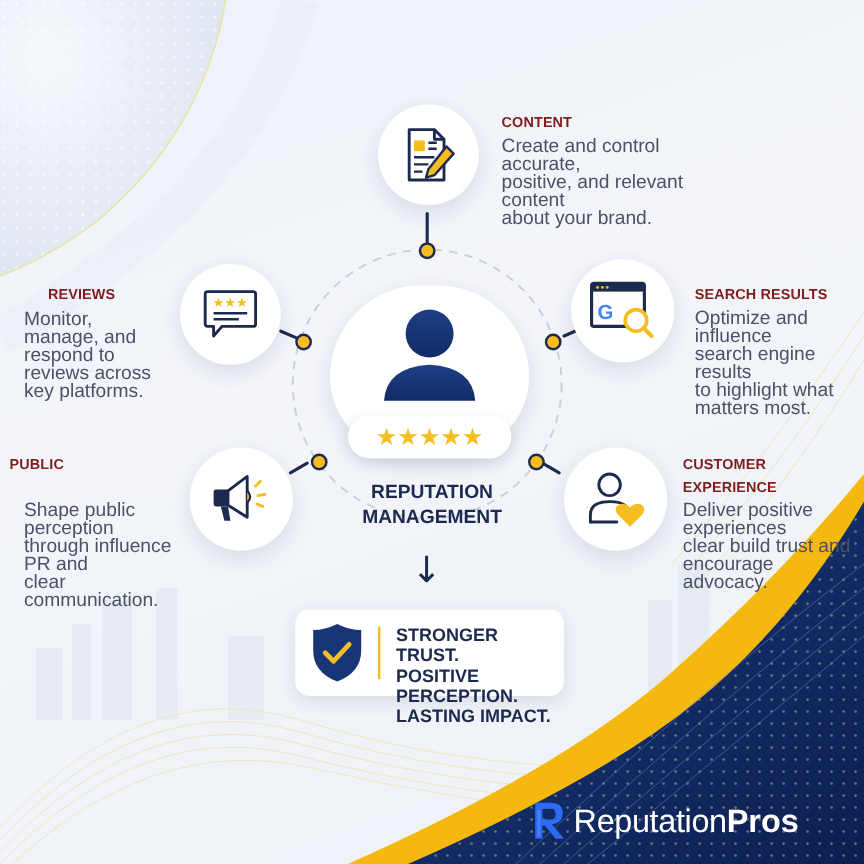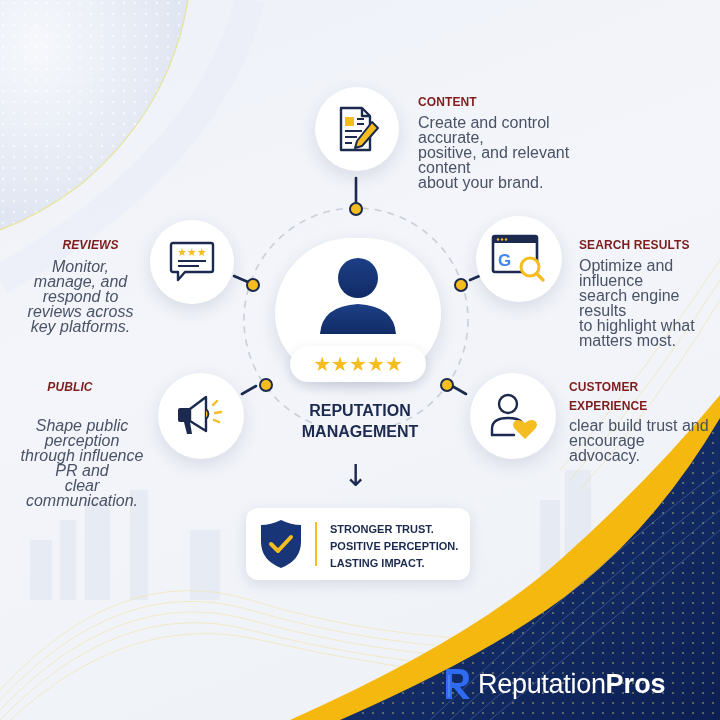--- a/index.html
+++ b/index.html
@@ -16,41 +16,41 @@
     box-shadow: 0 6px 18px rgba(30,45,90,0.12);
     display: flex; align-items: center; justify-content: center;
   }
   .node-title {
     position: absolute; font-weight: bold; font-size: 12px; color: #7f1d1d;
     line-height: 19px; letter-spacing: 0.1px;
   }
   .node-desc {
     position: absolute; font-size: 16px; color: #4a5266; line-height: 15px;
   }
-  .right { text-align: center; font-style: italic; }
+  .right { text-align: left; }
   .dot {
     position: absolute; width: 14px; height: 14px; border-radius: 50%;
     background: #f5bd1f; border: 2.5px solid #1b2a4e;
   }
   .center-title {
     position: absolute; left: 260px; width: 200px; top: 400px; text-align: center;
     font-weight: bold; font-size: 16px; color: #1b2a4e; line-height: 21px;
   }
   .stars-pill {
     position: absolute; left: 290px; top: 346px; width: 136px; height: 36px;
     background: #fff; border-radius: 18px; box-shadow: 0 4px 12px rgba(30,45,90,0.15);
     display: flex; align-items: center; justify-content: center; gap: 3px;
     color: #f5bd1f; font-size: 20px;
   }
   .outcome-box {
     position: absolute; left: 246px; top: 508px; width: 224px; height: 72px;
     background: #fff; border-radius: 12px; box-shadow: 0 4px 14px rgba(30,45,90,0.12);
   }
   .outcome-lines {
-    position: absolute; left: 84px; top: 13px; font-weight: bold; font-size: 11px;
+    position: absolute; left: 84px; top: 13px; font-weight: bold; font-size: 15px;
     color: #1b2a4e; line-height: 17px;
   }
   .outcome-bar { position: absolute; left: 69px; top: 14px; width: 2px; height: 44px; background: #f5bd1f; }
   .brand {
     position: absolute; left: 444px; top: 667px; display: flex; align-items: center;
     font-size: 27px; color: #fff;
   }
   .brand .light { font-weight: normal; letter-spacing: -0.3px; }
   .brand .bold { font-weight: bold; }
 </style>
@@ -211,20 +211,21 @@
     <path d="M4 44 V38 Q4 27 20 27 Q30 27 34 31" fill="none" stroke="#1b2a4e" stroke-width="2.4" stroke-linecap="round"></path>
     <line x1="4" y1="44" x2="26" y2="44" stroke="#1b2a4e" stroke-width="2.4" stroke-linecap="round"></line>
     <path d="M37 48 L27 38 Q23 33 27 30 Q32 27 37 32 Q42 27 47 30 Q51 33 47 38 Z" fill="#f5bd1f"></path>
   </svg>
 </div>
 <div class="node-title" style="left:569px;top:378px;">
   <div>CUSTOMER</div>
   <div>EXPERIENCE</div>
 </div>
 <div class="node-desc" style="left:569px;top:418px;width:145px;">
+  <div>Deliver positive experiences</div>
   <div>clear build trust and</div>
   <div>encourage advocacy.</div>
 </div>
 
 <div class="circle" style="left:275px;top:238px;width:166px;height:140px;border-radius:83px 83px 70px 70px;">
   <svg width="90" height="90" viewBox="0 0 90 90" style="margin-top:-18px;">
     <defs>
       <linearGradient id="pg" x1="0" y1="0" x2="0" y2="1">
         <stop offset="0" stop-color="#1d3f86"></stop>
         <stop offset="1" stop-color="#112b66"></stop>

